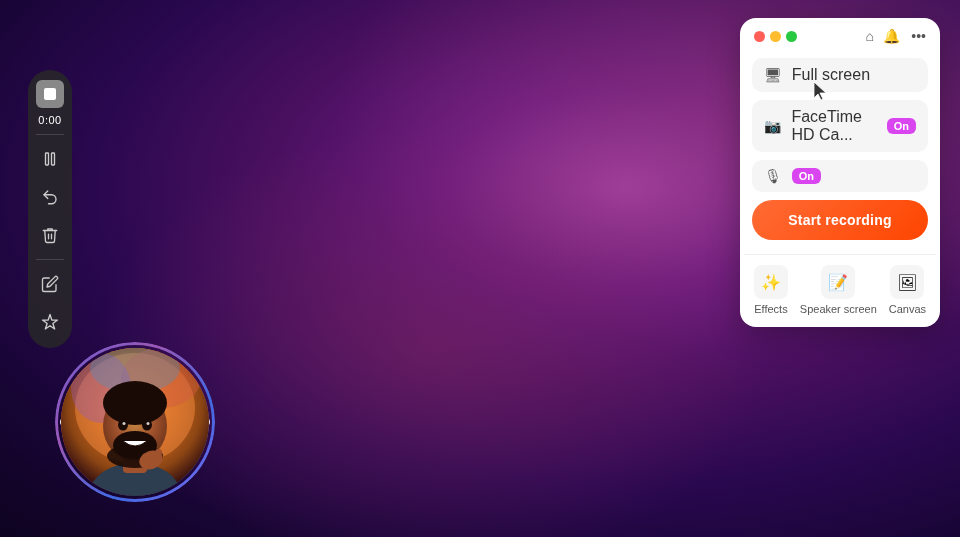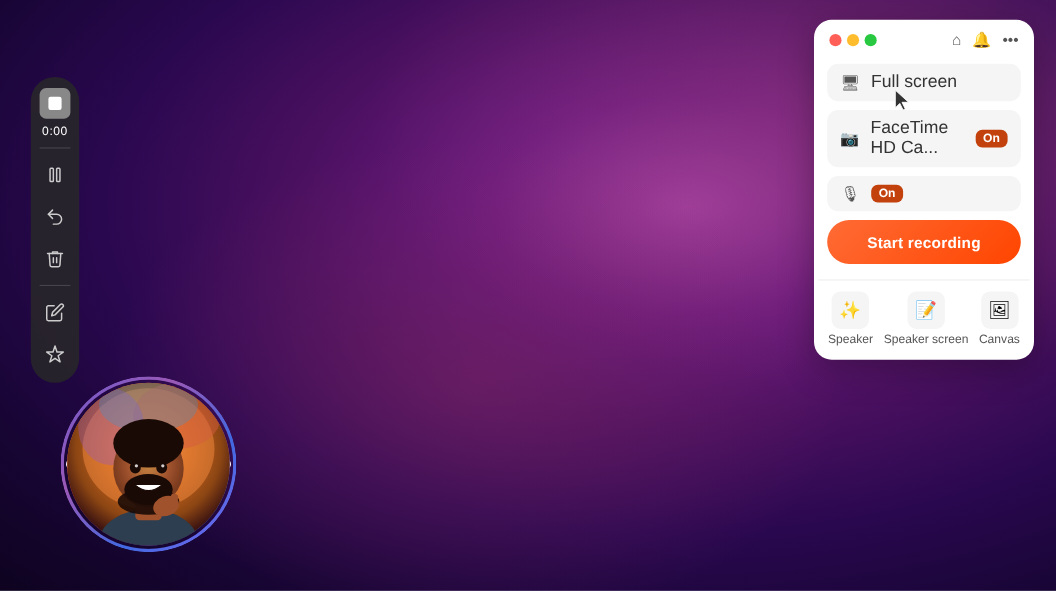--- a/index.html
+++ b/index.html
@@ -204,21 +204,21 @@
     }
 
     .panel-row-label {
       flex: 1;
       font-size: 16px;
       color: #333;
       font-weight: 500;
     }
 
     .panel-badge {
-      background: #c2410c;
+      background: #d946ef;
       color: #fff;
       font-size: 11px;
       font-weight: 600;
       border-radius: 6px;
       padding: 2px 7px;
     }
 
     
     .start-btn {
       background: linear-gradient(135deg, #ff6b35, #ff4500);
@@ -426,21 +426,21 @@
     </div>
 
     <button class="start-btn">Start recording</button>
   </div>
 
   <div class="panel-divider"></div>
 
   <div class="panel-bottom">
     <div class="panel-bottom-item">
       <div class="panel-bottom-icon">✨</div>
-      <span class="panel-bottom-label">Speaker</span>
+      <span class="panel-bottom-label">Effects</span>
     </div>
     <div class="panel-bottom-item">
       <div class="panel-bottom-icon">📝</div>
       <span class="panel-bottom-label">Speaker screen</span>
     </div>
     <div class="panel-bottom-item">
       <div class="panel-bottom-icon">🖼</div>
       <span class="panel-bottom-label">Canvas</span>
     </div>
   </div>

